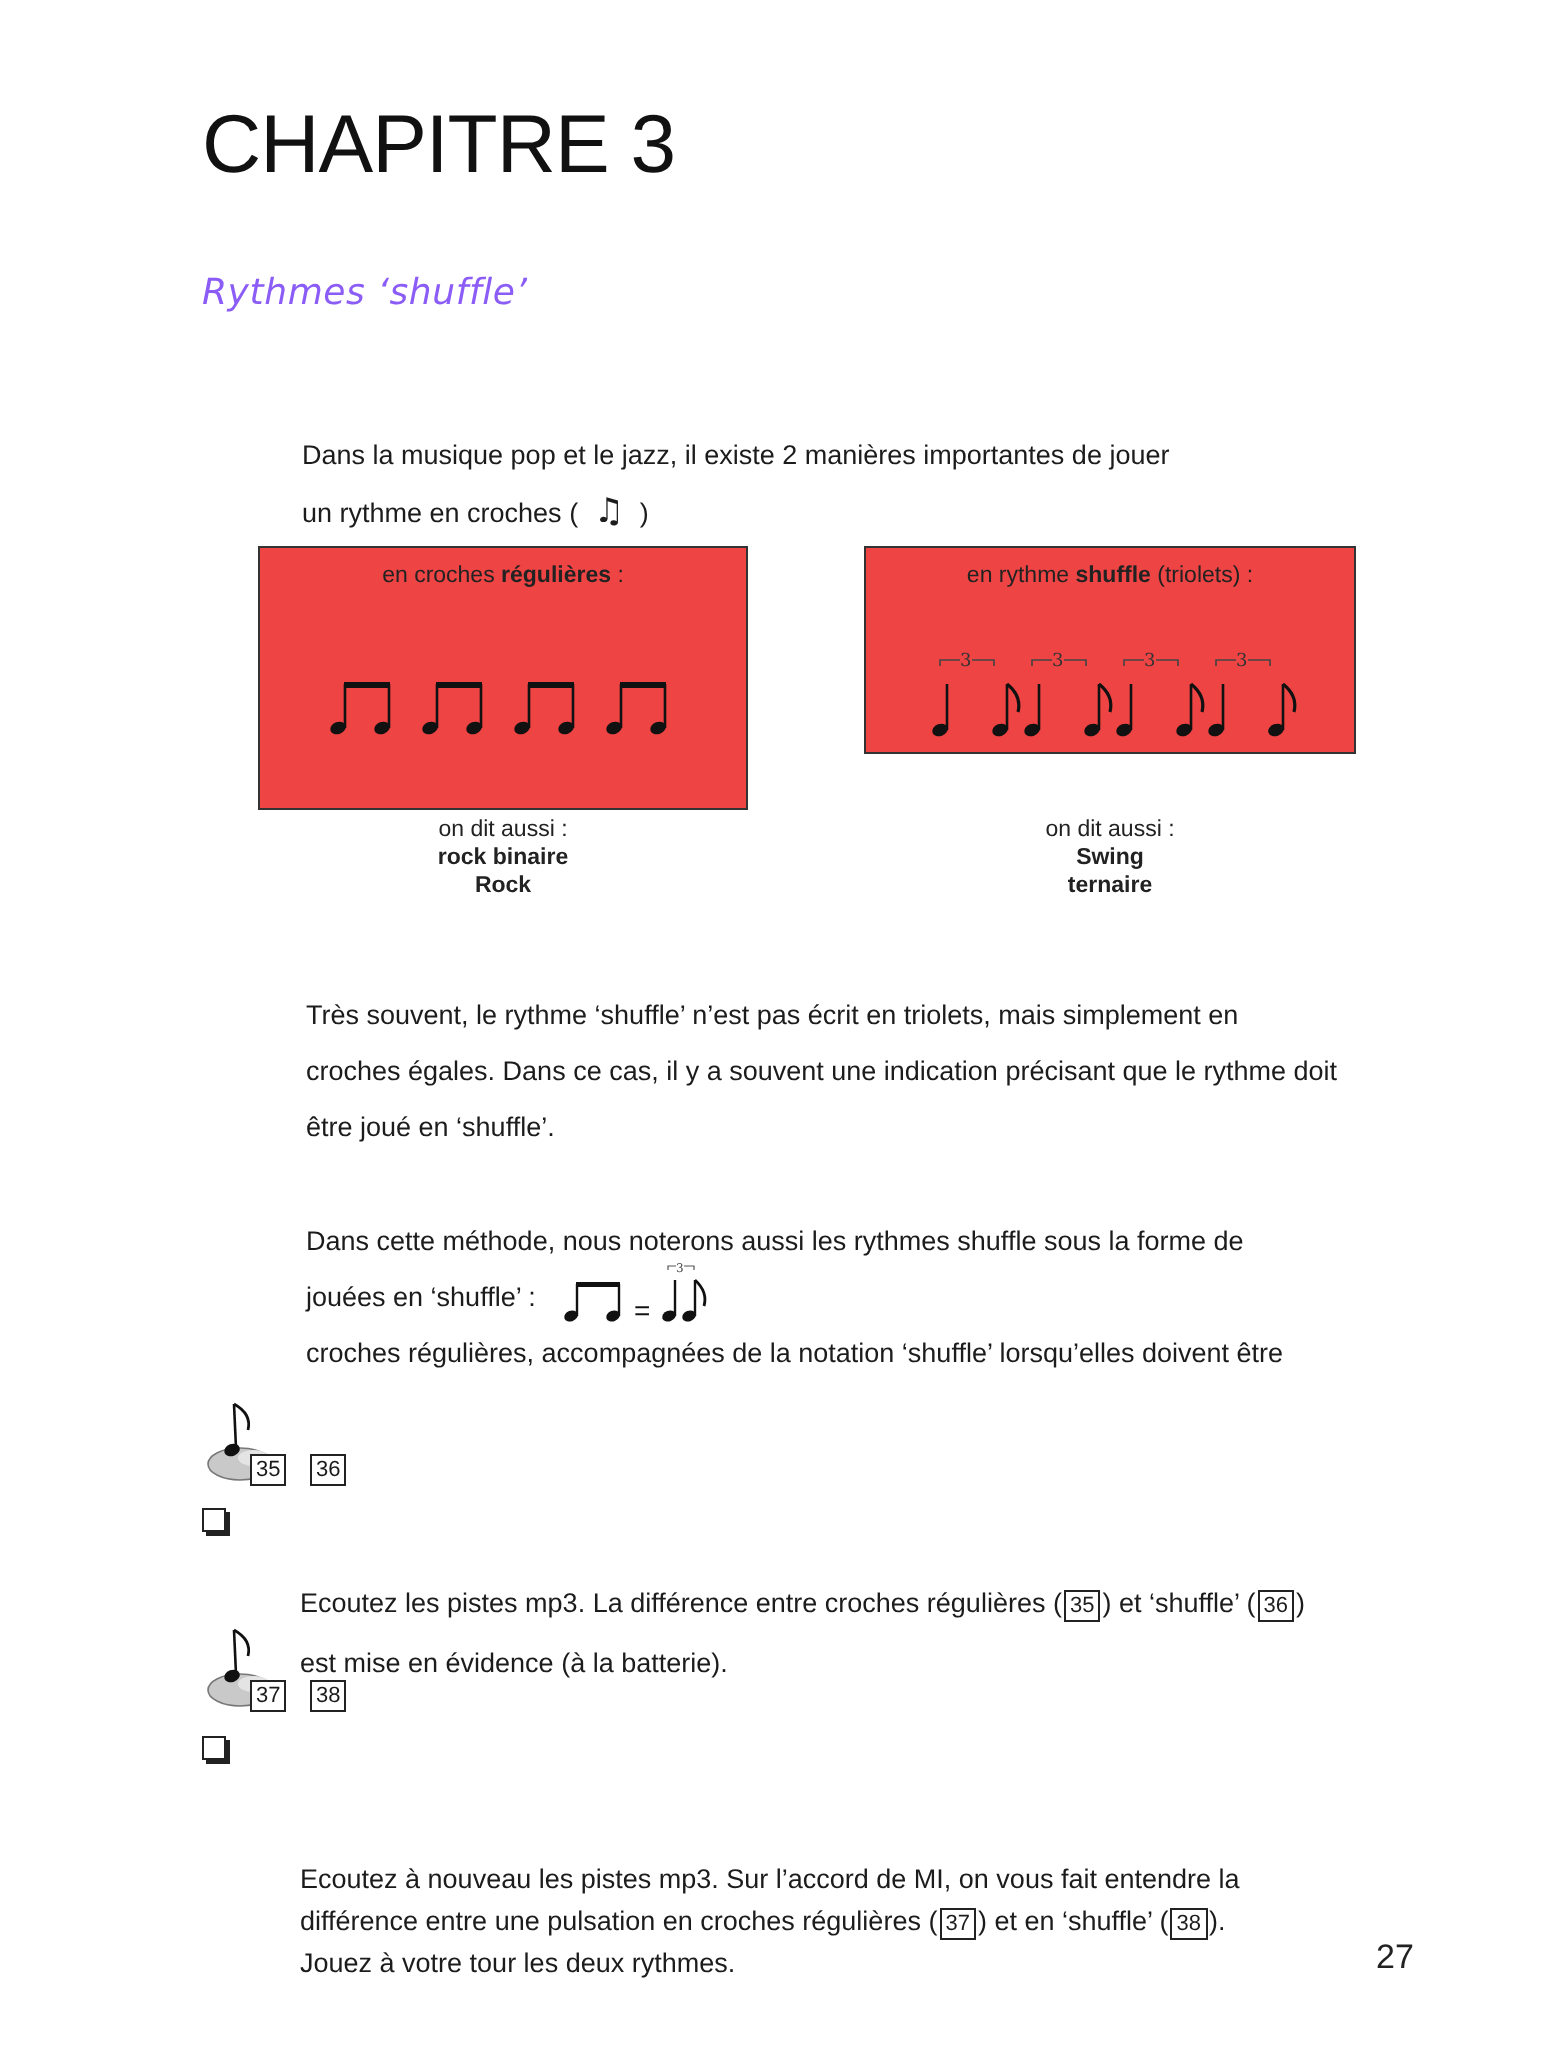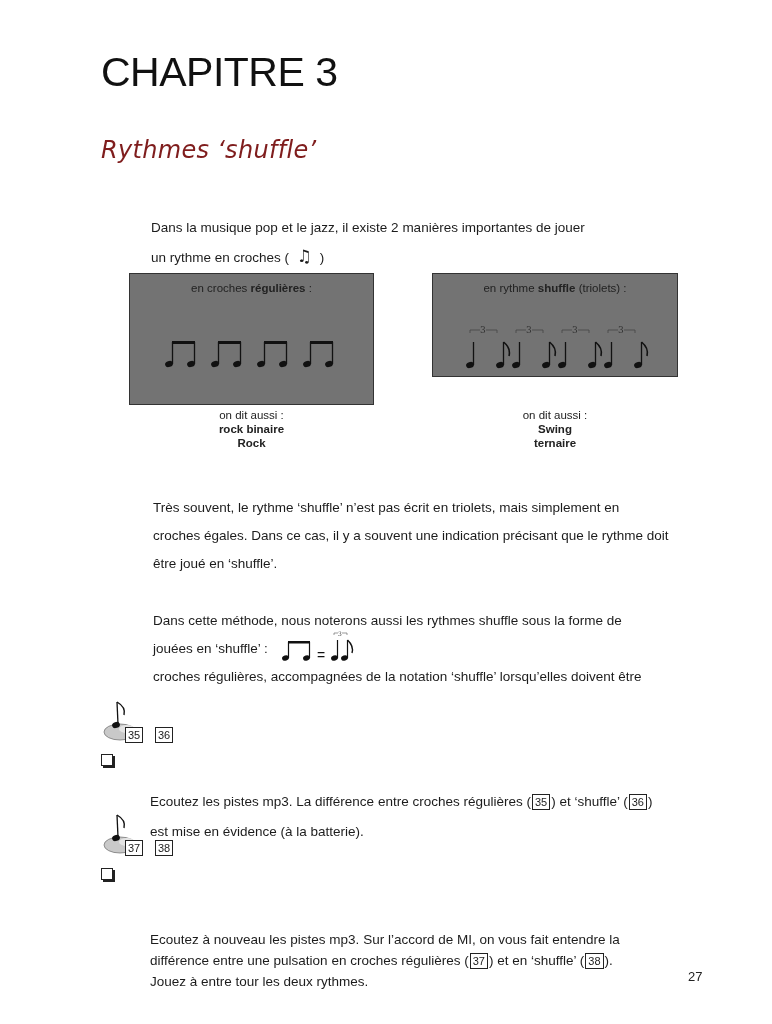--- a/index.html
+++ b/index.html
@@ -6,51 +6,51 @@
   body {
     width: 772px; height: 1024px; position: relative; overflow: hidden;
     font-family: "Liberation Sans", sans-serif; color: #1a1a1a;
   }
   .abs { position: absolute; }
   .chapter-title {
     left: 101px; top: 52px; font-size: 41px; font-weight: normal;
     letter-spacing: -0.5px; color: #111; line-height: 1;
   }
   .section-title {
-    left: 101px; top: 138px; font-size: 24px; font-style: italic;
-    font-family: "DejaVu Sans", sans-serif; color: #7f1d1d; line-height: 1;
+    left: 101px; top: 138px; font-size: 18px; font-style: italic;
+    font-family: "DejaVu Sans", sans-serif; color: #8b5cf6; line-height: 1;
     letter-spacing: 0.3px;
   }
   .para { font-size: 13.5px; line-height: 28px; color: #1c1c1c; }
   .p1 { left: 151px; top: 196px; width: 540px; margin-top: 18px; }
   .p2 { left: 153px; top: 494px; width: 570px; }
   .p3 { left: 153px; top: 607px; width: 570px; }
   .box {
-    border: 1.5px solid #333; background: #737373; box-sizing: border-box;
+    border: 1.5px solid #333; background: #ef4444; box-sizing: border-box;
   }
   .box-left { left: 129px; top: 273px; width: 245px; height: 132px; }
   .box-right { left: 432px; top: 273px; width: 246px; height: 104px; }
   .box-label { position: absolute; top: 8px; left: 0; right: 0; text-align: center; font-size: 11.5px; color: #222; }
   .caption { text-align: center; font-size: 11.5px; line-height: 14px; color: #222; }
   .cap-left { left: 129px; top: 408px; width: 245px; }
   .cap-right { left: 432px; top: 408px; width: 246px; }
   .cap-bold { font-weight: bold; }
   .track-box {
     display: inline-block; border: 1px solid #222; padding: 0 2px; line-height: 14px;
     font-size: 11px; background: #fff; vertical-align: baseline; margin: 0 1px;
   }
   .icon-area { left: 103px; top: 697px; width: 80px; height: 46px; }
   .icon-area2 { left: 103px; top: 810px; width: 80px; height: 46px; }
   .checkbox {
     width: 10px; height: 10px; border: 1.5px solid #222; box-shadow: 2px 2px 0 #222; background: #fff;
   }
   .ex-text { font-size: 13.5px; color: #1c1c1c; margin-top: 36px; }
   .ex1 { left: 150px; top: 751px; width: 580px; line-height: 30px; }
   .ex2 { left: 150px; top: 893px; width: 580px; line-height: 21px; }
-  .page-number { left: 688px; top: 969px; font-size: 13px; color: #222; }
+  .page-number { left: 688px; top: 969px; font-size: 17px; color: #222; }
 </style>
 </head>
 <body>
 
 <div class="abs chapter-title">CHAPITRE 3</div>
 <div class="abs section-title">Rythmes ‘shuffle’</div>
 
 <div class="abs para p1">
   <div>Dans la musique pop et le jazz, il existe 2 manières importantes de jouer</div>
   <div>
@@ -223,16 +223,16 @@
   </svg>
   <span class="track-box" style="position:absolute;left:21px;top:30px;">37</span>
   <span class="track-box" style="position:absolute;left:51px;top:30px;">38</span>
 </div>
 <div class="abs checkbox" style="left:101px;top:868px;"></div>
 <div class="abs ex-text ex2">
   <div>Ecoutez à nouveau les pistes mp3. Sur l’accord de MI, on vous fait entendre la</div>
   <div>
     <span>différence entre une pulsation en croches régulières (</span><span class="track-box">37</span><span>) et en ‘shuffle’ (</span><span class="track-box">38</span><span>).</span>
   </div>
-  <div>Jouez à entre tour les deux rythmes.</div>
+  <div>Jouez à votre tour les deux rythmes.</div>
 </div>
 
 <div class="abs page-number">27</div>
 
 </body></html>

